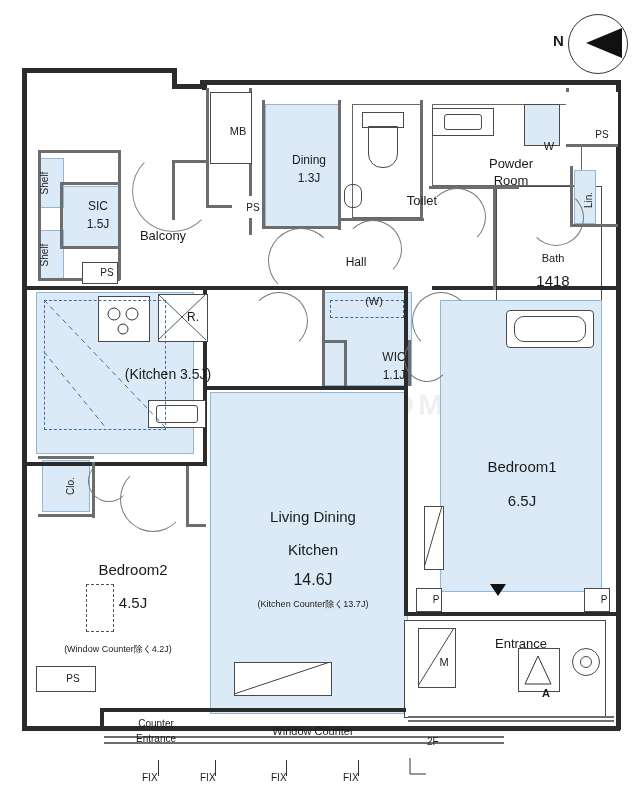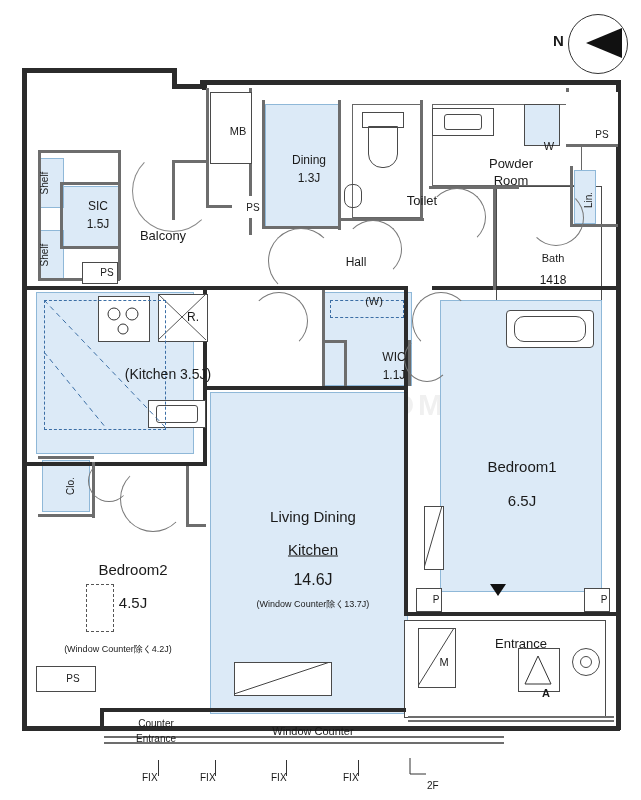--- a/index.html
+++ b/index.html
@@ -220,44 +220,44 @@
   <div class="lbl c" style="left:301px;top:160px;font-size:12px;">Dining</div>
   <div class="lbl c" style="left:301px;top:178px;font-size:12px;">1.3J</div>
 
   <div class="lbl c" style="left:388px;top:200px;font-size:13px;margin-left:26px;">Toilet</div>
 
   <div class="lbl c" style="left:503px;top:172px;font-size:13px;line-height:17px;">
     <span>Powder<br>Room</span>
   </div>
 
   <div class="lbl c" style="left:545px;top:258px;font-size:11px;">Bath</div>
-  <div class="lbl c" style="left:545px;top:280px;font-size:12px;">1418</div>
+  <div class="lbl c" style="left:545px;top:280px;font-size:15px;">1418</div>
 
   <div class="lbl c" style="left:348px;top:262px;font-size:12px;">Hall</div>
   <div class="lbl c" style="left:155px;top:235px;font-size:13px;">Balcony</div>
 
   <div class="lbl c" style="left:90px;top:206px;font-size:12px;">SIC</div>
   <div class="lbl c" style="left:90px;top:224px;font-size:12px;">1.5J</div>
 
   <div class="lbl c" style="left:160px;top:374px;font-size:14px;">(Kitchen 3.5J)</div>
 
   <div class="lbl c" style="left:386px;top:357px;font-size:12px;">WIC</div>
   <div class="lbl c" style="left:386px;top:375px;font-size:12px;">1.1J</div>
 
   <div class="lbl c" style="left:514px;top:466px;font-size:15px;">Bedroom1</div>
   <div class="lbl c" style="left:514px;top:500px;font-size:15px;">6.5J</div>
 
   <div class="lbl c" style="left:125px;top:569px;font-size:15px;">Bedroom2</div>
   <div class="lbl c" style="left:125px;top:602px;font-size:15px;">4.5J</div>
   <div class="lbl c" style="left:110px;top:649px;font-size:9px;">(Window Counter除く4.2J)</div>
 
   <div class="lbl c" style="left:305px;top:516px;font-size:15px;">Living Dining</div>
-  <div class="lbl c" style="left:305px;top:549px;font-size:15px;text-decoration:underline;">Kitchen</div>
+  <div class="lbl c" style="left:305px;top:549px;font-size:15px;">Kitchen</div>
   <div class="lbl c" style="left:305px;top:580px;font-size:16px;">14.6J</div>
-  <div class="lbl c" style="left:305px;top:604px;font-size:9px;">(Window Counter除く13.7J)</div>
+  <div class="lbl c" style="left:305px;top:604px;font-size:9px;">(Kitchen Counter除く13.7J)</div>
 
   <div class="lbl c" style="left:513px;top:643px;font-size:13px;">Entrance</div>
 
   <div class="lbl c" style="left:230px;top:131px;font-size:11px;">MB</div>
   <div class="lbl c" style="left:594px;top:134px;font-size:10px;">PS</div>
   <div class="lbl c" style="left:245px;top:207px;font-size:10px;">PS</div>
   <div class="lbl c" style="left:99px;top:272px;font-size:10px;">PS</div>
   <div class="lbl c" style="left:65px;top:678px;font-size:10px;">PS</div>
   <div class="lbl c" style="left:428px;top:599px;font-size:10px;">P</div>
   <div class="lbl c" style="left:596px;top:599px;font-size:10px;">P</div>
@@ -281,15 +281,15 @@
   <div class="tick" style="left:215px;top:760px;width:1px;height:16px;"></div>
   <div class="tick" style="left:286px;top:760px;width:1px;height:16px;"></div>
   <div class="tick" style="left:358px;top:760px;width:1px;height:16px;"></div>
   <div class="fixlbl" style="left:142px;top:772px;">FIX</div>
   <div class="fixlbl" style="left:200px;top:772px;">FIX</div>
   <div class="fixlbl" style="left:271px;top:772px;">FIX</div>
   <div class="fixlbl" style="left:343px;top:772px;">FIX</div>
   <svg style="position:absolute;left:404px;top:758px;" width="30" height="26">
     <polyline points="6,0 6,16 22,16" fill="none" stroke="#333"></polyline>
   </svg>
-  <div class="fixlbl" style="left:427px;top:780px;">2F</div>
+  <div class="fixlbl" style="left:427px;top:736px;">2F</div>
 
 </div>
 
 </body></html>

